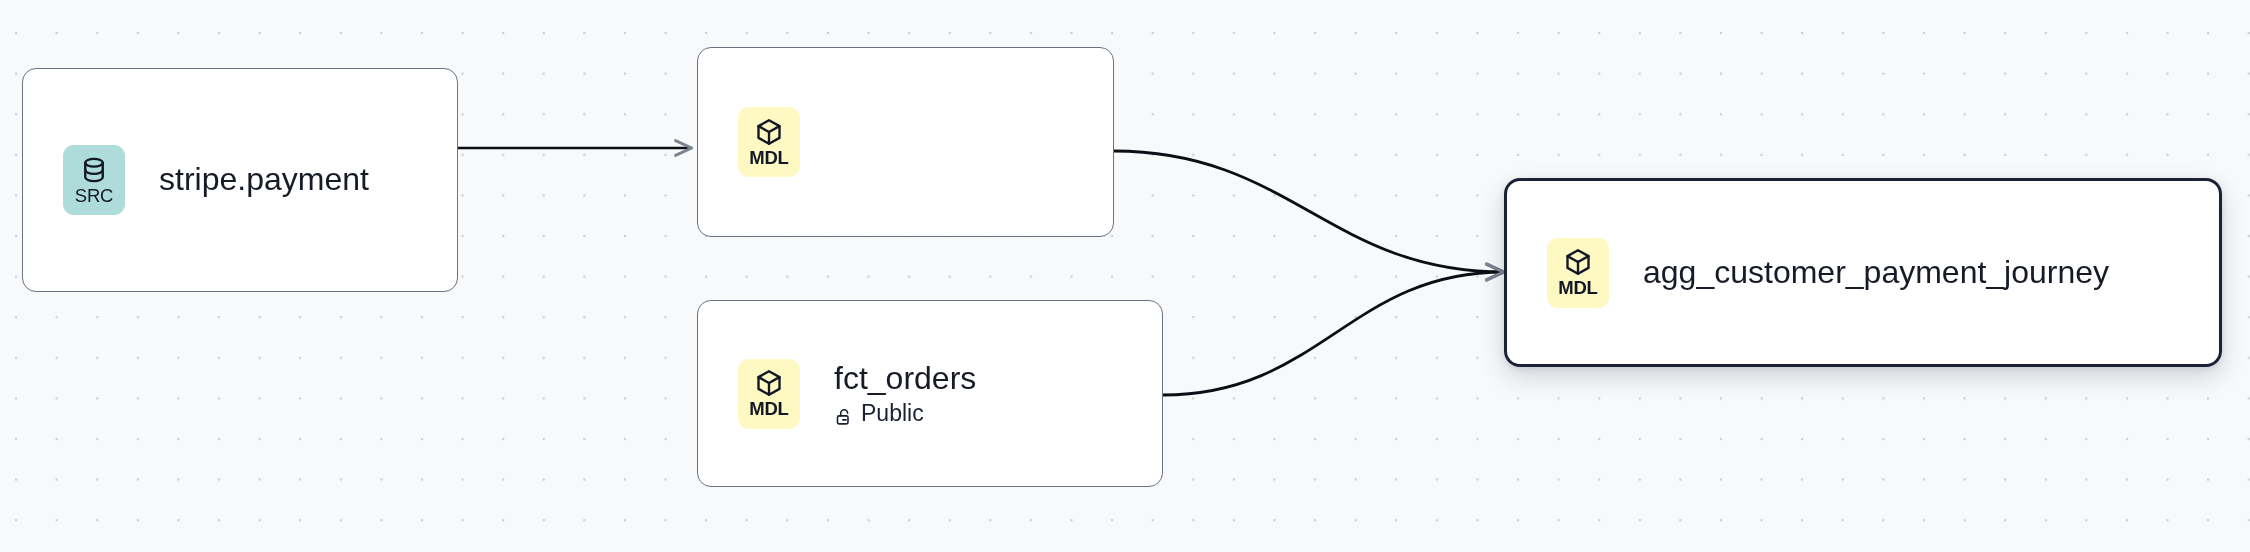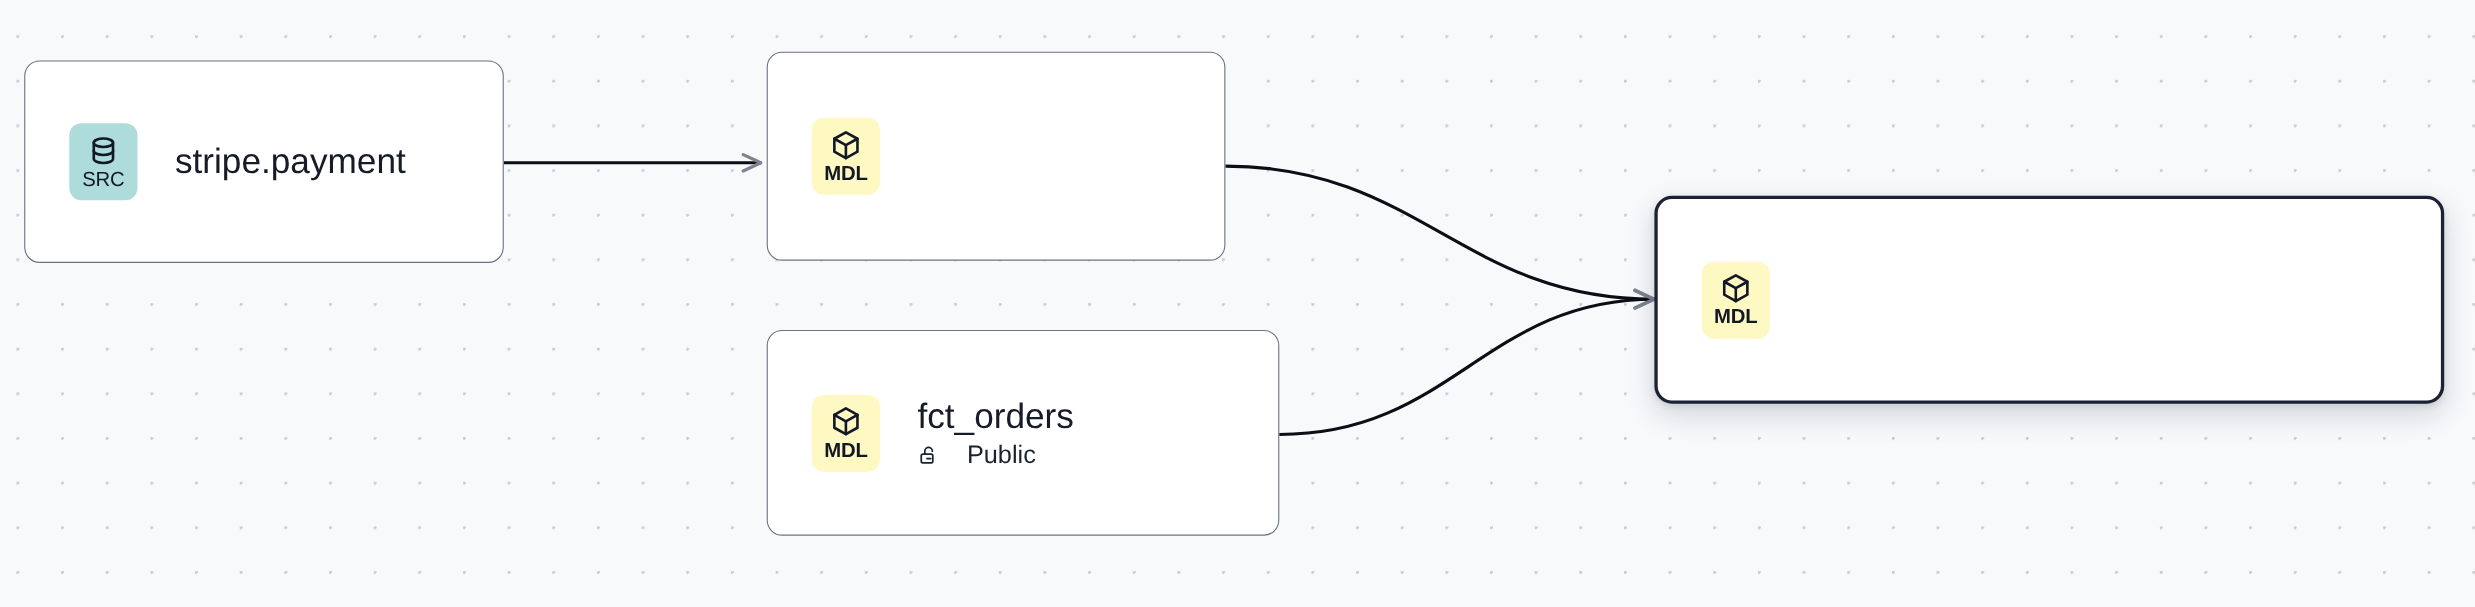--- a/index.html
+++ b/index.html
@@ -87,22 +87,22 @@
   }
   .node-title {
     font-family: "Liberation Sans", sans-serif;
     font-size: 32px;
     color: #161b27;
     line-height: 1.18;
     white-space: nowrap;
   }
   .node-sub {
     display: flex;
-    align-items: center;
-    gap: 25px;
+    align-items: flex-end;
+    gap: 7px;
     font-family: "Liberation Sans", sans-serif;
     font-size: 23px;
     color: #1b2130;
     line-height: 1.18;
     white-space: nowrap;
   }
   .node-sub .lock-wrap { line-height: 0; display: block; margin-top: 1px; }
 </style>
 </head>
 <body>
@@ -116,21 +116,21 @@
       </marker>
     </defs>
 
     <path d="M 458 148 L 692 148" fill="none" stroke="#0b0e14" stroke-width="2.6" marker-end="url(#arrow)"></path>
 
     <path d="M 1114 151 C 1290 151, 1330 272, 1504 272" fill="none" stroke="#0b0e14" stroke-width="2.8" marker-end="url(#arrow)"></path>
 
     <path d="M 1163 395 C 1320 395, 1350 272, 1504 272" fill="none" stroke="#0b0e14" stroke-width="2.8" marker-end="url(#arrow)"></path>
   </svg>
 
-  <div class="node" style="left:22px; top:55px; width:436px; height:184px;">
+  <div class="node" style="left:22px; top:68px; width:436px; height:224px;">
     <div class="badge src">
       <span class="glyph">
         <svg width="30" height="30" viewBox="0 0 24 24" fill="none" stroke="#121826" stroke-width="1.9" stroke-linecap="round" stroke-linejoin="round">
           <ellipse cx="12" cy="6.2" rx="7" ry="3.1"></ellipse>
           <path d="M5 6.2 v11.6 c0 1.71 3.13 3.1 7 3.1 s7 -1.39 7 -3.1 V6.2"></path>
           <path d="M5 12 c0 1.71 3.13 3.1 7 3.1 s7 -1.39 7 -3.1"></path>
         </svg>
       </span>
       <span class="btxt">SRC</span>
     </div>
@@ -182,15 +182,18 @@
     <div class="badge mdl">
       <span class="glyph">
         <svg width="30" height="30" viewBox="0 0 24 24" fill="none" stroke="#121826" stroke-width="1.9" stroke-linecap="round" stroke-linejoin="round">
           <path d="M12 2.6 L20.4 7.3 L12 12 L3.6 7.3 Z"></path>
           <path d="M3.6 7.3 V16.7 L12 21.4 V12"></path>
           <path d="M20.4 7.3 V16.7 L12 21.4"></path>
         </svg>
       </span>
       <span class="btxt">MDL</span>
     </div>
+    <div class="labels">
+      <div class="node-title">agg_customer_payment_journey</div>
+    </div>
   </div>
 
 </div>
 
 </body></html>

